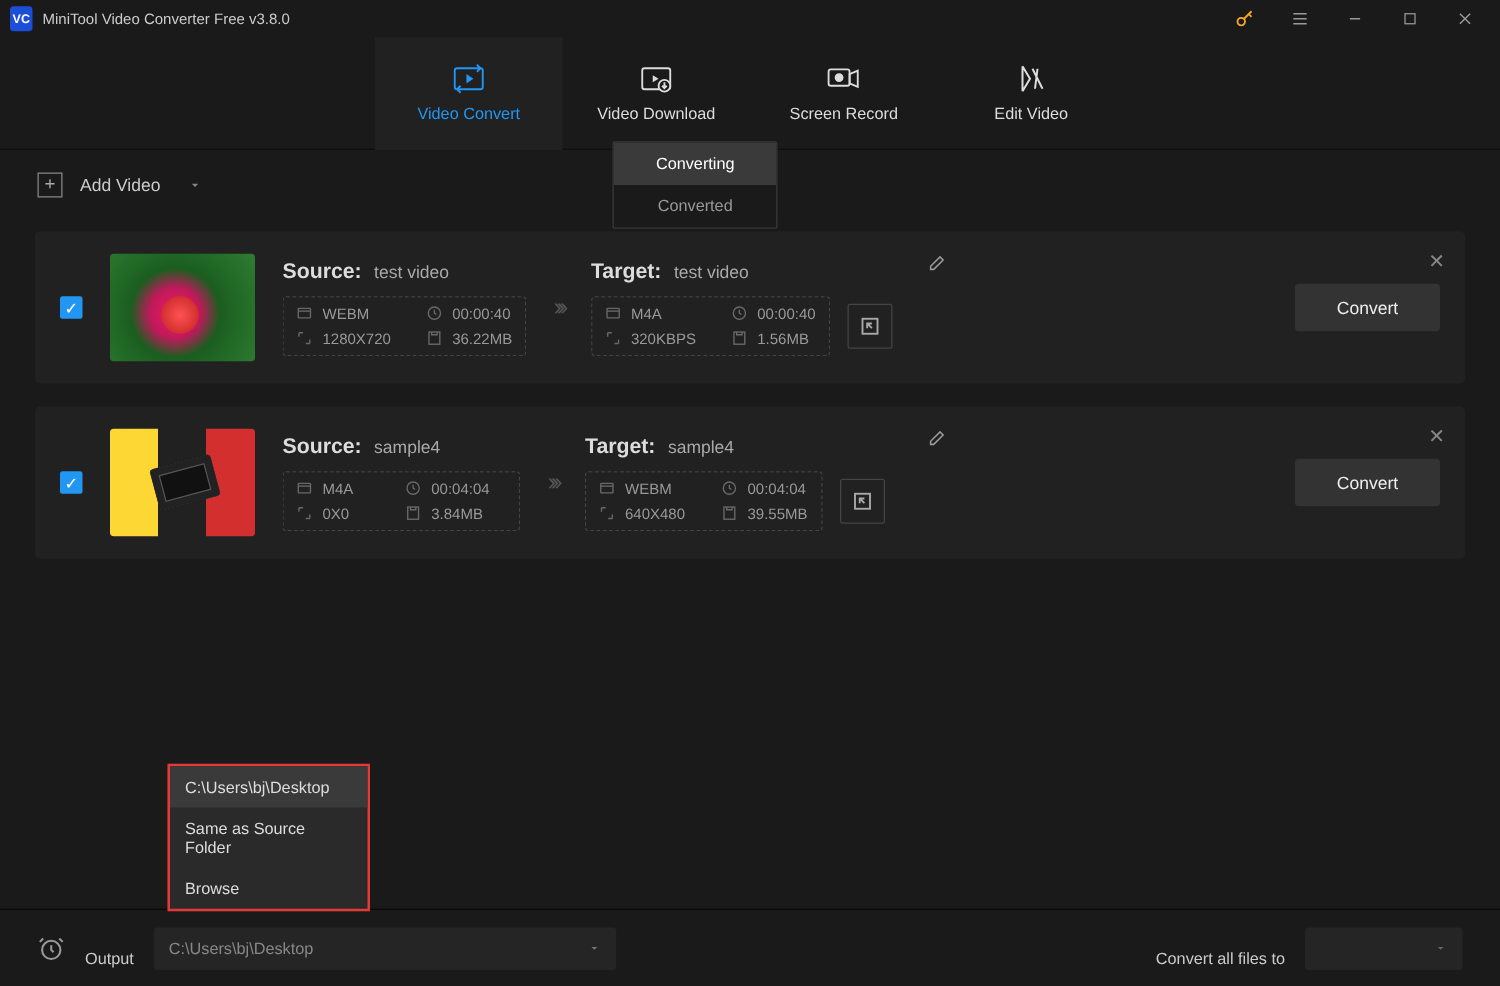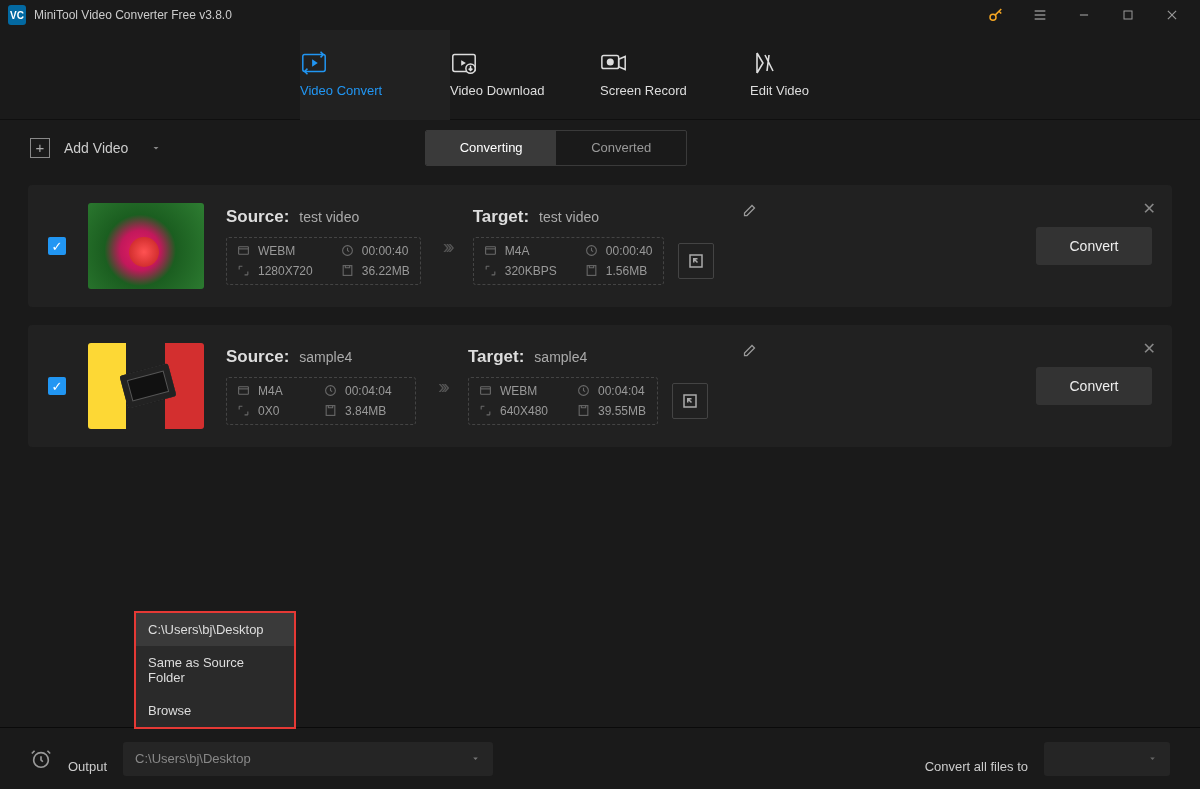--- a/index.html
+++ b/index.html
@@ -1,37 +1,37 @@
 <!DOCTYPE html>
 <html><head>
 <meta charset="utf-8">
 <style>
 * { margin: 0; padding: 0; box-sizing: border-box; font-family: -apple-system, BlinkMacSystemFont, "Segoe UI", Arial, sans-serif; }
 body { background: #1a1a1a; color: #aaa; width: 1200px; height: 789px; overflow: hidden; position: relative; }
 
 
 .titlebar { height: 30px; display: flex; align-items: center; padding: 0 8px; background: #1a1a1a; }
-.app-logo { width: 18px; height: 20px; background: #0369a1; border-radius: 3px; display: flex; align-items: center; justify-content: center; color: #fff; font-size: 10px; font-weight: bold; margin-right: 8px; }
+.app-logo { width: 18px; height: 20px; background: #1d4ed8; border-radius: 3px; display: flex; align-items: center; justify-content: center; color: #fff; font-size: 10px; font-weight: bold; margin-right: 8px; }
 .app-title { font-size: 12px; color: #ccc; flex: 1; }
 .titlebar-right { display: flex; align-items: center; gap: 4px; }
 .titlebar-icon { width: 40px; height: 30px; display: flex; align-items: center; justify-content: center; color: #999; cursor: pointer; }
 .key-icon { color: #f5a623; }
 
 
 .main-tabs { height: 90px; display: flex; align-items: center; justify-content: center; gap: 0; background: #1a1a1a; border-bottom: 1px solid #0f0f0f; }
-.main-tab { width: 150px; height: 90px; display: flex; flex-direction: column; align-items: flex-start; justify-content: center; gap: 8px; cursor: pointer; color: #ddd; font-size: 13px; }
+.main-tab { width: 150px; height: 90px; display: flex; flex-direction: column; align-items: center; justify-content: center; gap: 8px; cursor: pointer; color: #ddd; font-size: 13px; }
 .main-tab.active { background: #212121; color: #2196f3; }
 .main-tab-icon { width: 28px; height: 24px; display: flex; align-items: center; justify-content: center; }
 
 
 .toolbar { height: 55px; display: flex; align-items: center; padding: 0 30px; background: #1a1a1a; }
 .add-files { display: flex; align-items: center; gap: 14px; color: #ccc; font-size: 14px; cursor: pointer; }
 .add-files-plus { width: 20px; height: 20px; border: 1.5px solid #888; display: flex; align-items: center; justify-content: center; font-size: 15px; color: #aaa; }
 .add-files-caret { color: #888; margin-left: 8px; }
-.center-toggle { margin: 0 auto; display: flex; border: 1px solid #3a3a3a; border-radius: 2px; overflow: hidden; }
+.center-toggle { margin: 0 auto; display: flex; border: 1px solid #3a3a3a; border-radius: 2px; overflow: hidden; flex-direction: column; }
 .toggle-btn { width: 130px; height: 34px; display: flex; align-items: center; justify-content: center; font-size: 13px; color: #999; cursor: pointer; }
 .toggle-btn.active { background: #3a3a3a; color: #fff; }
 
 
 .cards { padding: 10px 28px; }
 .card { background: #212121; border-radius: 4px; margin-bottom: 18px; padding: 18px 20px; display: flex; align-items: center; gap: 22px; position: relative; }
 .checkbox { width: 18px; height: 18px; background: #2196f3; border-radius: 2px; display: flex; align-items: center; justify-content: center; color: #fff; font-size: 13px; flex-shrink: 0; }
 .thumb { width: 116px; height: 86px; border-radius: 3px; flex-shrink: 0; }
 .thumb1 { background: radial-gradient(circle at 45% 55%, #e91e63 0%, #c2185b 25%, #1b5e20 45%, #2e7d32 100%); position: relative; }
 .thumb1::after { content: ''; position: absolute; left: 35%; top: 40%; width: 30px; height: 30px; background: radial-gradient(circle, #ff5252 0%, #d32f2f 70%); border-radius: 50%; }

